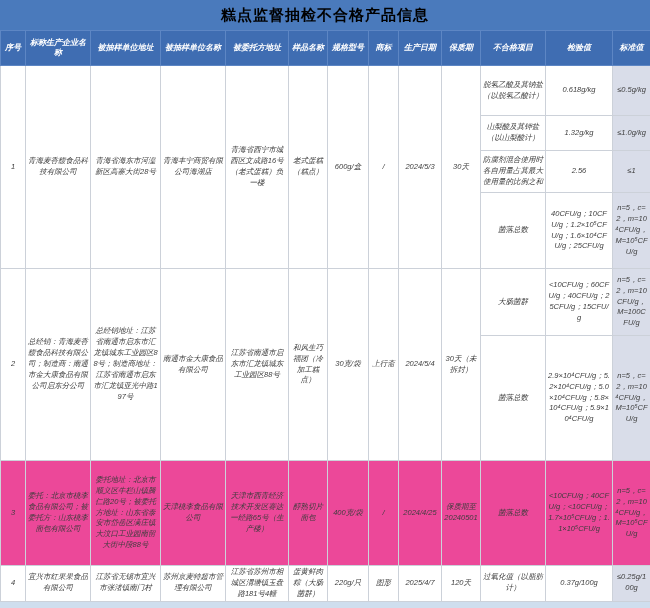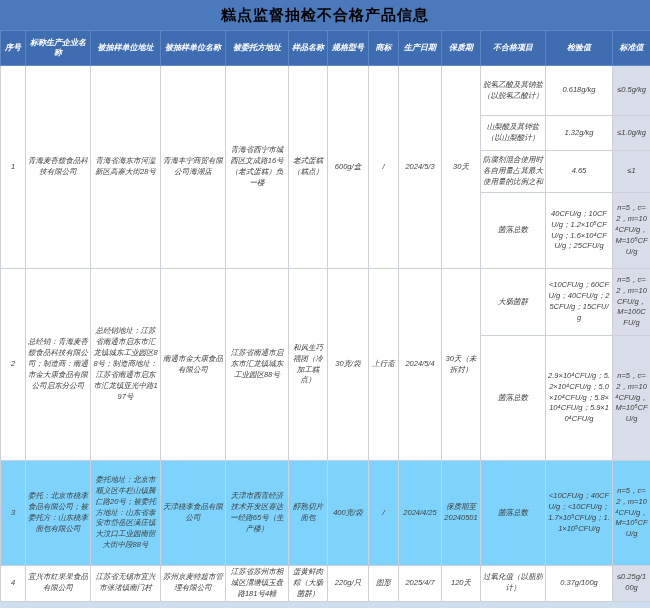--- a/index.html
+++ b/index.html
@@ -39,21 +39,21 @@
     background: #ffffff;
     color: #3d3d3d;
     font-size: 7.5px;
     padding: 1px 2px;
     border: 1px solid #ccd1d9;
     text-align: center; vertical-align: middle;
     line-height: 1.45;
     word-break: break-all;
   }
   tbody td.std { background: #d9dde9; }
-  tbody tr.hl td, tbody tr.hl td.std { background: #7dd3fc; }
+  tbody tr.hl td, tbody tr.hl td.std { background: #ec4899; }
   .bottom-strip { width: 650px; height: 8px; background: #cfdeee; }
 </style>
 </head>
 <body>
 
 <div class="sheet">
   <div class="title-bar">糕点监督抽检不合格产品信息</div>
   <table>
     <colgroup>
       <col style="width:25px">
@@ -103,21 +103,21 @@
           <td>0.618g/kg</td>
           <td class="std">≤0.5g/kg</td>
         </tr>
         <tr style="height: 35px;">
           <td>山梨酸及其钾盐（以山梨酸计）</td>
           <td>1.32g/kg</td>
           <td class="std">≤1.0g/kg</td>
         </tr>
         <tr style="height: 42px;">
           <td>防腐剂混合使用时各自用量占其最大使用量的比例之和</td>
-          <td>4.65</td>
+          <td>2.56</td>
           <td class="std">≤1</td>
         </tr>
         <tr style="height: 76px;">
           <td>菌落总数</td>
           <td>40CFU/g；10CFU/g；1.2×10⁵CFU/g；1.6×10⁴CFU/g；25CFU/g</td>
           <td class="std">n=5，c=2，m=10⁴CFU/g，M=10⁵CFU/g</td>
         </tr>
         <tr style="height: 67px;">
           <td rowspan="2">2</td>
           <td rowspan="2">总经销：青海麦香馥食品科技有限公司；制造商：南通市金大康食品有限公司启东分公司</td>

